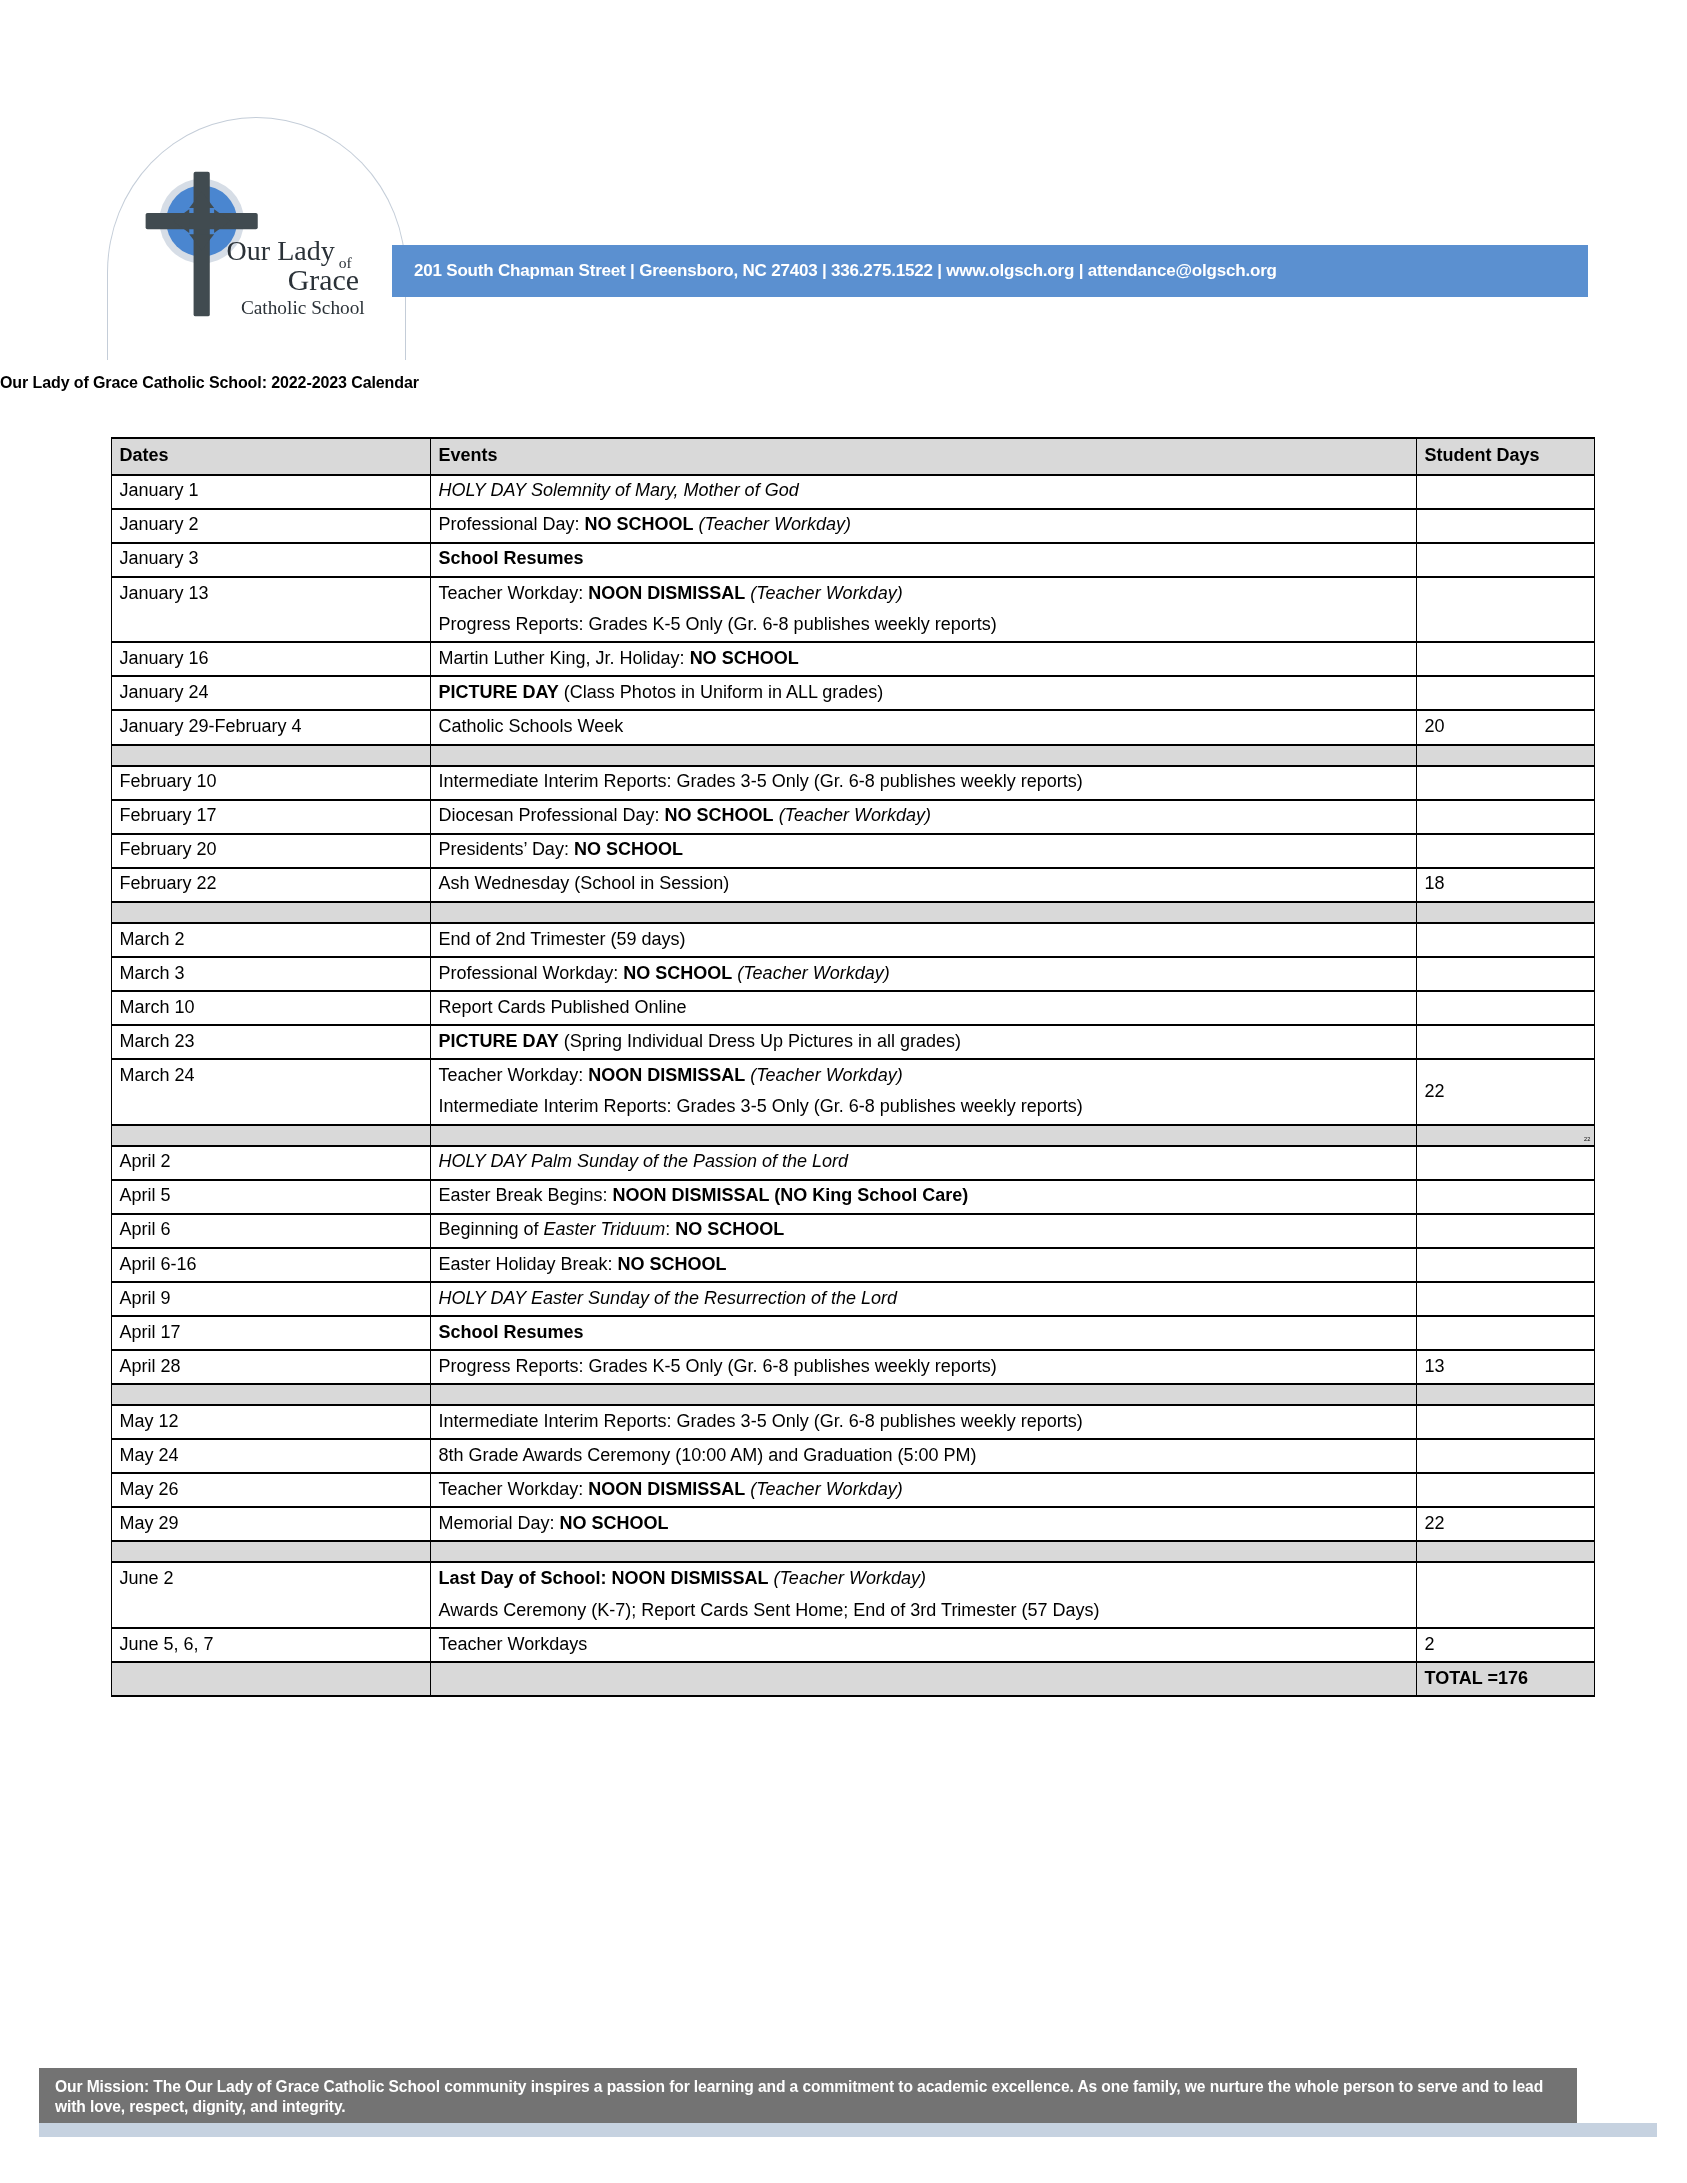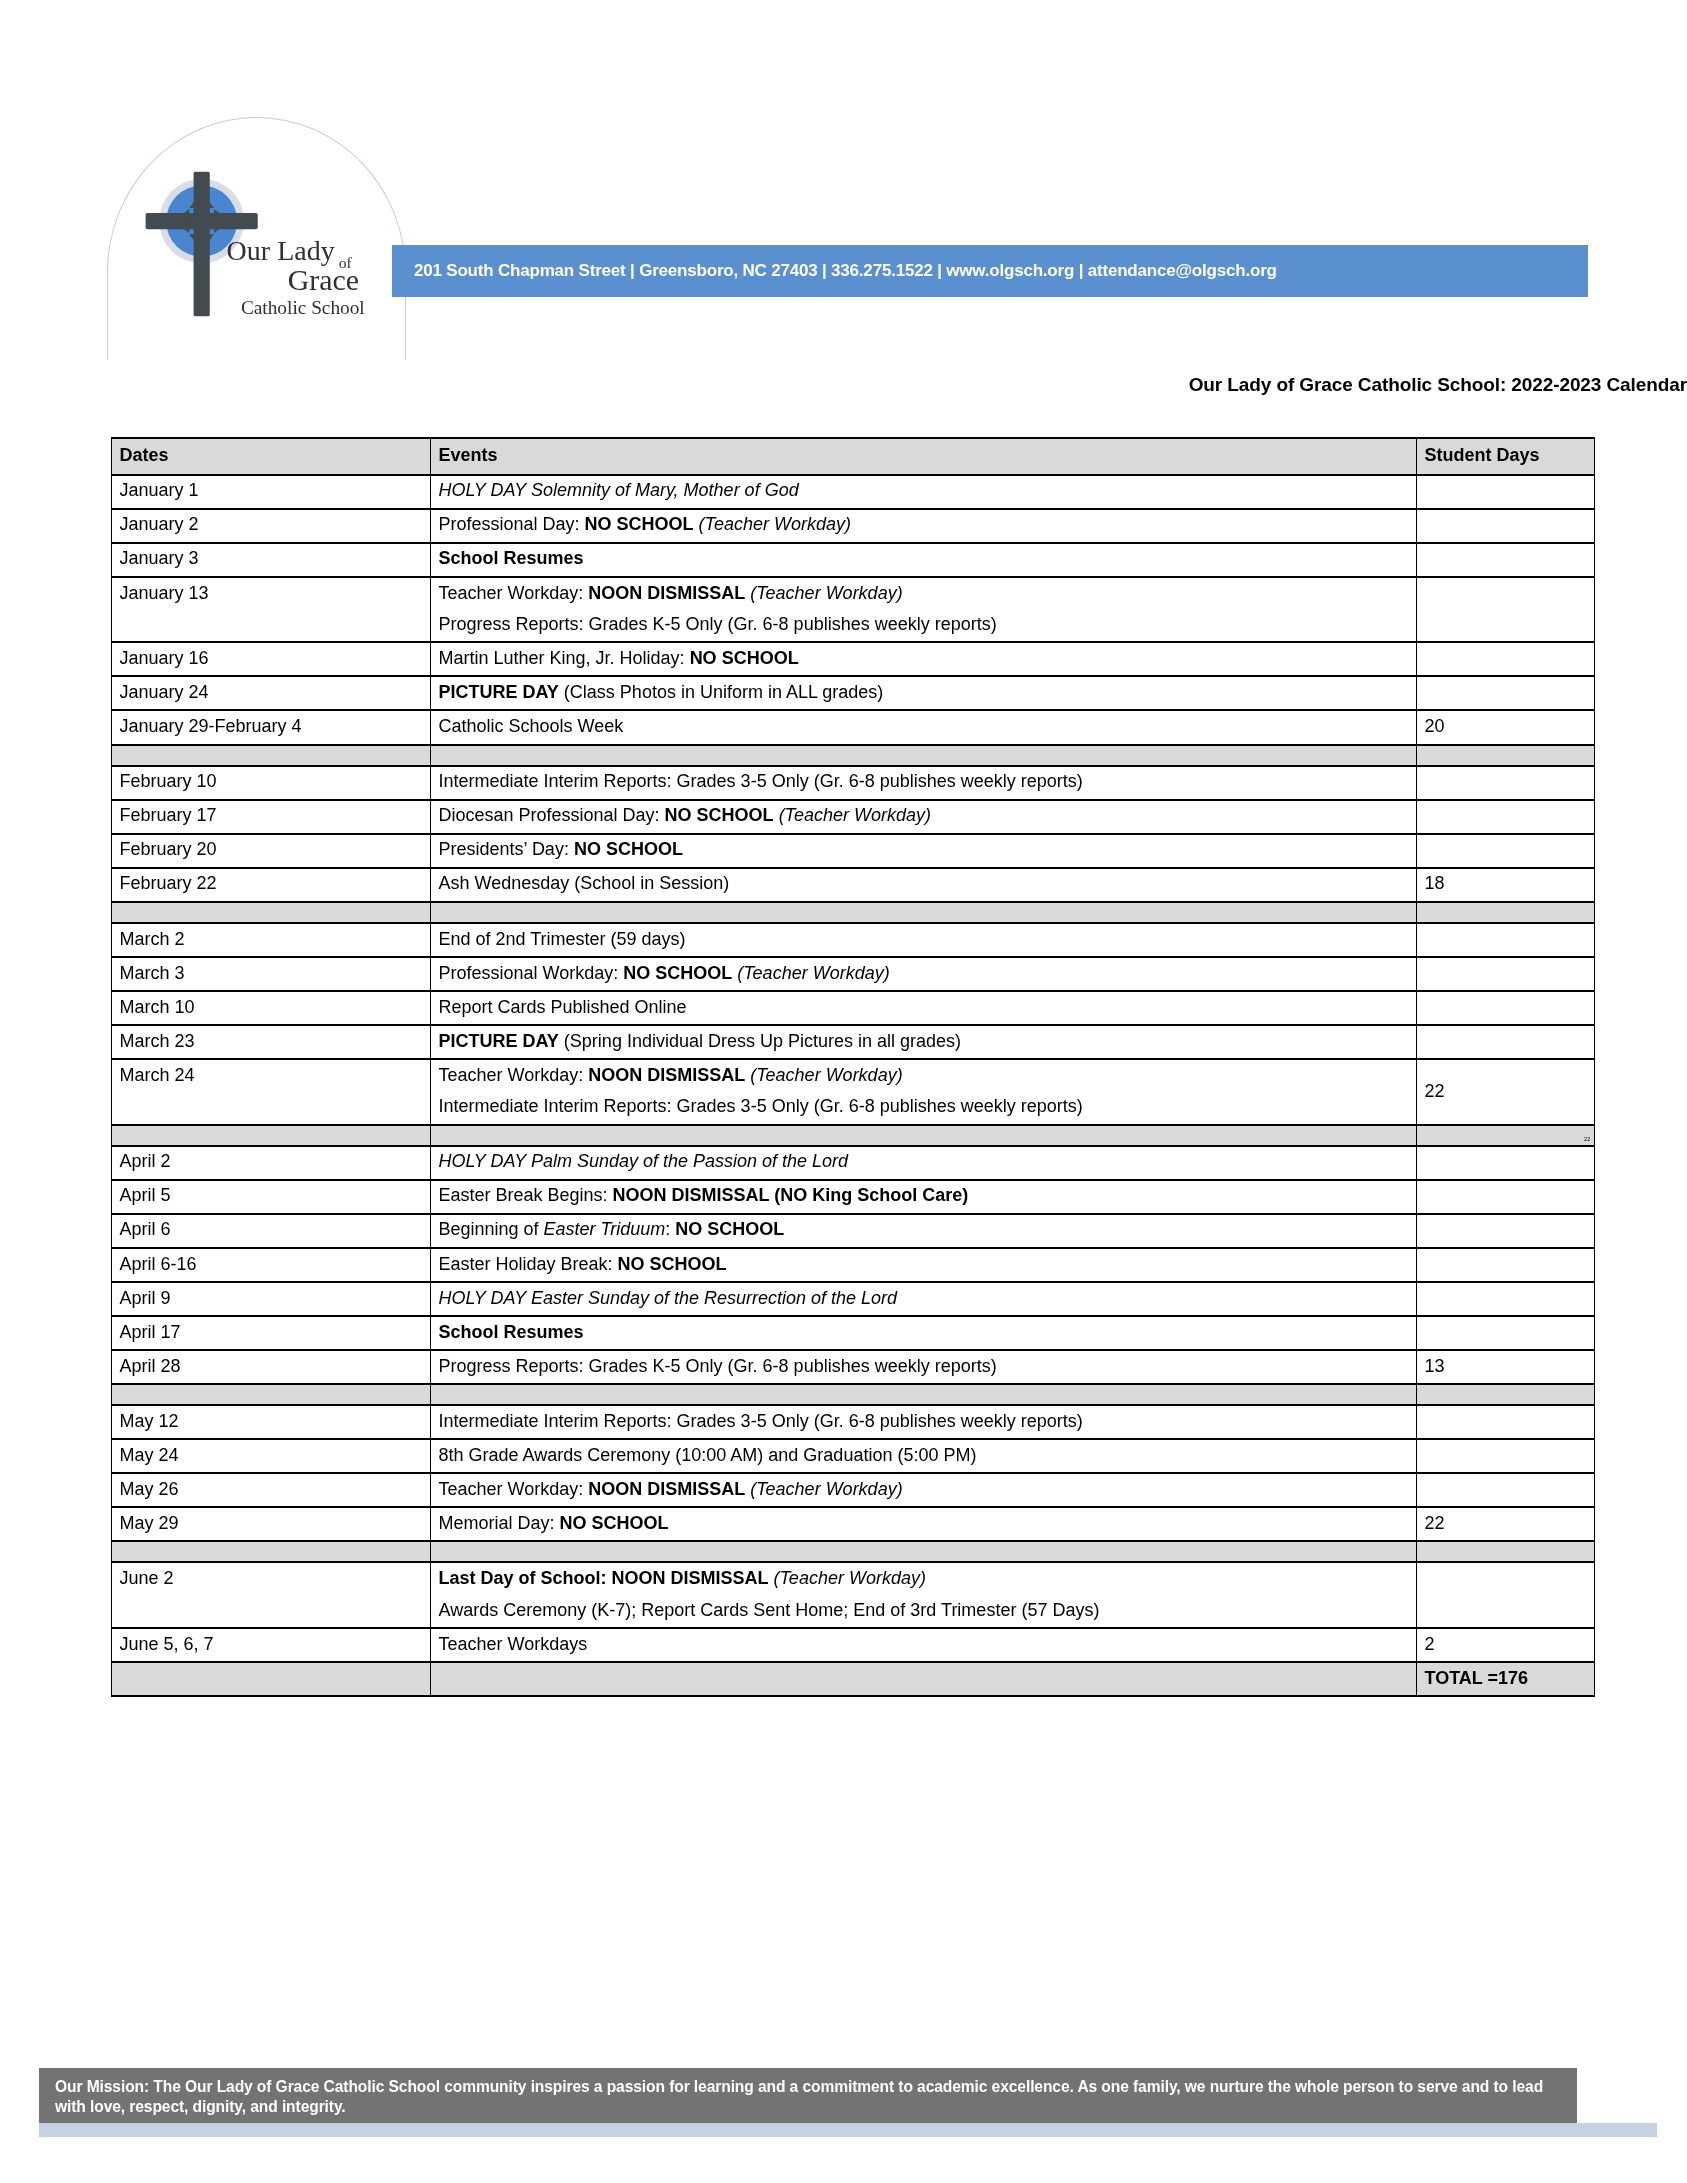--- a/index.html
+++ b/index.html
@@ -40,22 +40,22 @@
     font-size:17px;
     font-weight:bold;
     letter-spacing:-0.2px;
     margin-left:22px;
     white-space:nowrap;
   }
 
   
   #page-title {
     position:absolute; left:0; top:374px; width:1687px;
-    text-align:right;
-    font-size:19px;
+    text-align:left;
+    font-size:16px;
     font-weight:bold;
     color:#000000;
     letter-spacing:-0.1px;
   }
 
   
   #calendar-table-wrap {
     position:absolute; left:111px; top:437px; width:1483px;
   }
   table.cal {

